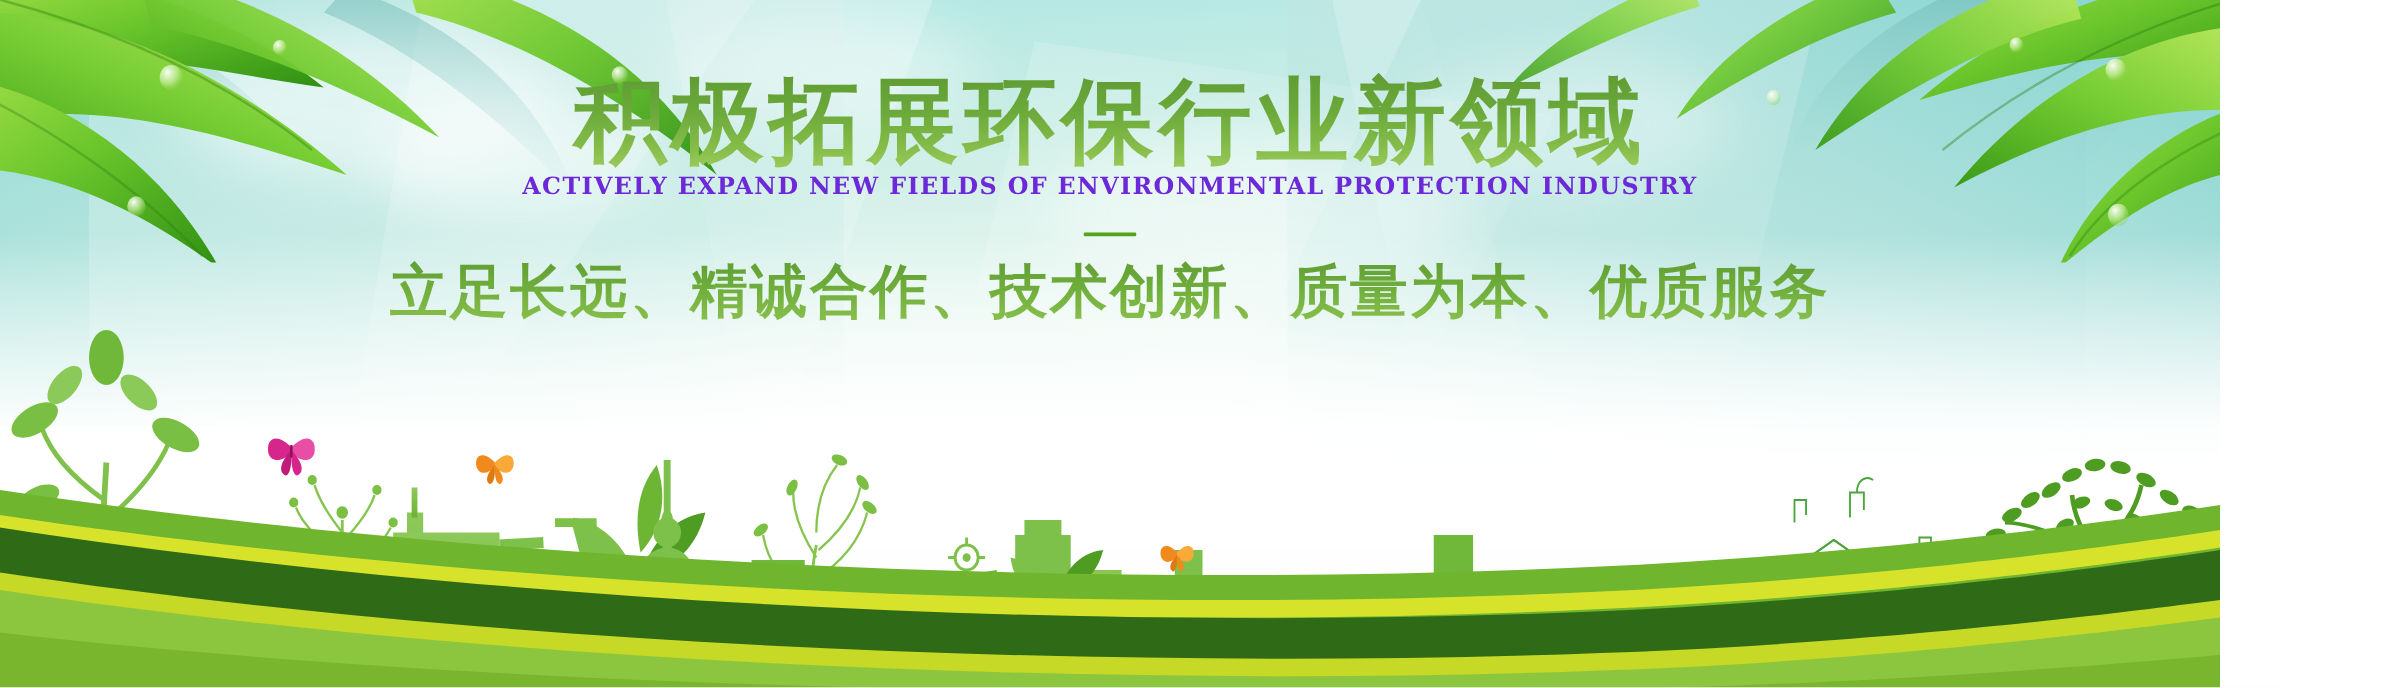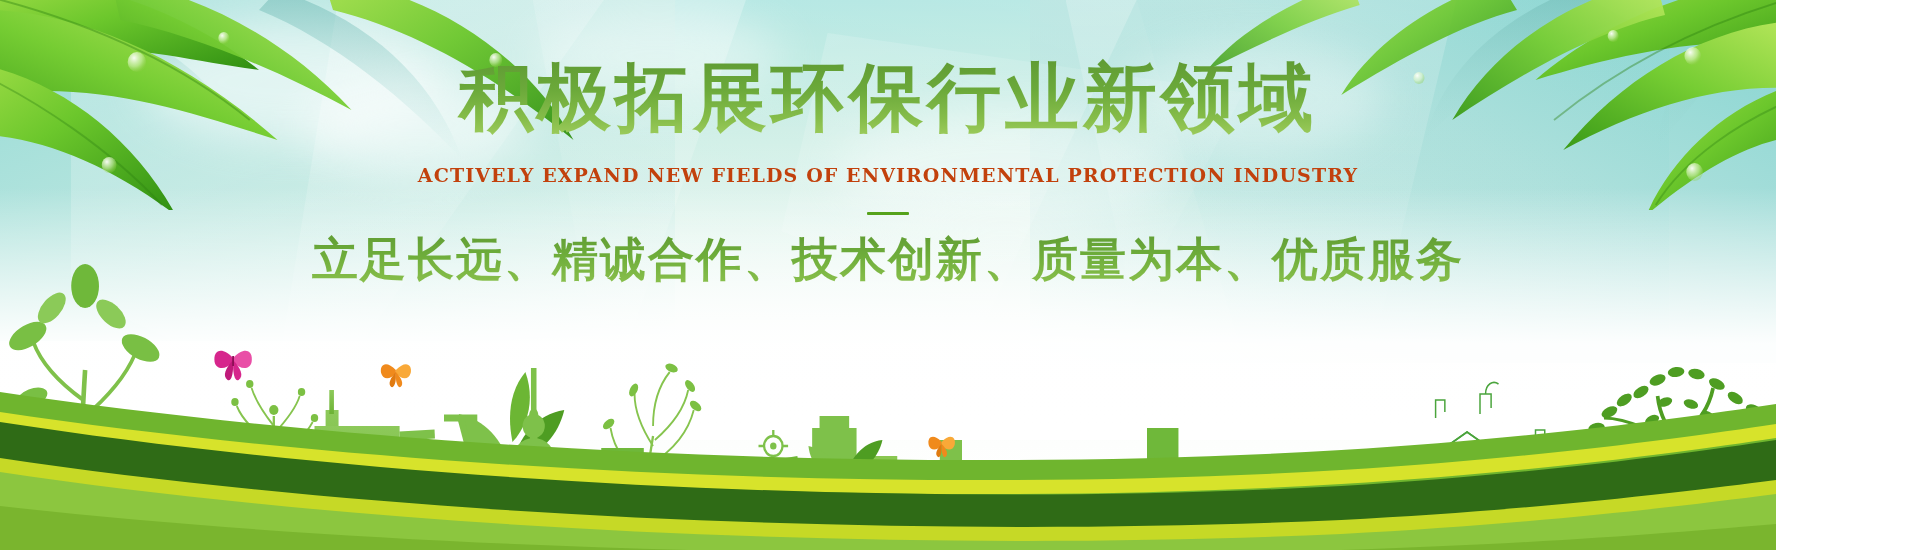--- a/index.html
+++ b/index.html
@@ -97,22 +97,22 @@
     background-clip:text;
     color:transparent;
     -webkit-text-fill-color:transparent;
     text-shadow:none;
   }
   .subtitle{
     font-family:"DejaVu Serif",serif;
     font-size:19px;
     font-weight:bold;
     letter-spacing:1.1px;
-    color:#c2410c;
-    margin:28px 0 0 0;
+    color:#6d28d9;
+    margin:2px 0 0 0;
     white-space:nowrap;
   }
   .divider{
     width:42px;height:3px;
     background:#55a21b;
     margin:26px auto 0 auto;
     border-radius:1px;
   }
   .slogan{
     font-family:"DejaVu Serif",serif;

